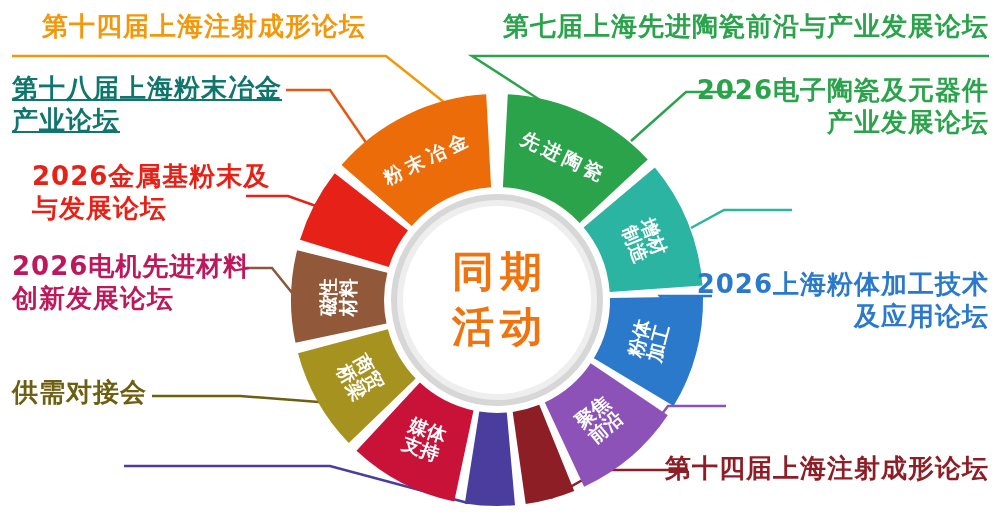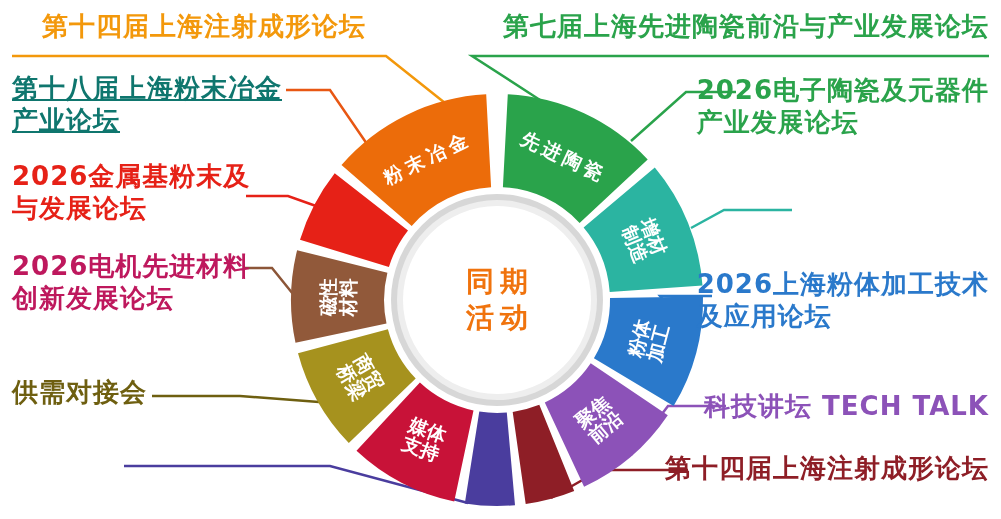--- a/index.html
+++ b/index.html
@@ -6,26 +6,26 @@
   .stage{
     position:relative;width:1001px;height:519px;overflow:hidden;background:#ffffff;
     font-family:"DejaVu Sans",sans-serif;
   }
   .stage svg{position:absolute;left:0;top:0;}
   .callout{
     position:absolute;font-weight:700;font-size:26px;line-height:32px;
     letter-spacing:1px;white-space:nowrap;
   }
   .left-c{left:12px;text-align:left;}
-  .right-c{right:12px;}
+  .right-c{right:12px;text-align:right;}
   .l1{top:10px}.l2{top:72px}.l3{top:160px}.l4{top:250px}.l5{top:376px}.l6{top:448px}
   .r1{top:10px}.r2{top:74px}.r3{top:160px}.r4{top:268px}.r5{top:390px}.r6{top:452px}
   .center-label{
     position:absolute;left:497px;top:300px;transform:translate(-50%,-50%);
-    font-size:28px;font-weight:700;text-align:center;line-height:1.3;letter-spacing:6px;
+    font-size:42px;font-weight:700;text-align:center;line-height:1.3;letter-spacing:6px;
     padding-left:6px;
   }
   .seg-label{
     fill:#ffffff;font-weight:700;font-size:19px;text-anchor:middle;
     font-family:"DejaVu Sans",sans-serif;
   }
   polyline{fill:none;stroke-width:2.5;}
 </style>
 </head>
 <body>
@@ -74,21 +74,21 @@
   </svg>
 
   <div class="callout left-c l1" style="color: rgb(243, 152, 11); margin-left: 30px;">
     <div>第十四届上海注射成形论坛</div>
     <div></div>
   </div>
   <div class="callout left-c l2" style="color: #0f766e; text-decoration: underline;">
     <div>第十八届上海粉末冶金</div>
     <div>产业论坛</div>
   </div>
-  <div class="callout left-c l3" style="color: rgb(230, 33, 23);">
+  <div class="callout left-c l3" style="color: rgb(230, 33, 23); margin-left: 20px;">
     <div>2026金属基粉末及</div>
     <div>与发展论坛</div>
   </div>
   <div class="callout left-c l4" style="color: #be185d;">
     <div>2026电机先进材料</div>
     <div>创新发展论坛</div>
   </div>
   <div class="callout left-c l5" style="color: rgb(110, 95, 16);">
     <div>供需对接会</div>
     <div></div>
@@ -99,24 +99,20 @@
     <div></div>
   </div>
   <div class="callout right-c r2" style="color: rgb(42, 163, 75);">
     <div>2026电子陶瓷及元器件</div>
     <div>产业发展论坛</div>
   </div>
   <div class="callout right-c r4" style="color: rgb(42, 121, 203);">
     <div>2026上海粉体加工技术</div>
     <div>及应用论坛</div>
   </div>
-  <div class="callout right-c r5" style="color: rgb(140, 82, 184);">
-    <div>科技讲坛 TECH TALK</div>
-    <div></div>
-  </div>
   <div class="callout right-c r6" style="color: rgb(142, 30, 38);">
     <div>第十四届上海注射成形论坛</div>
     <div></div>
   </div>
 
   <div class="center-label" style="color: rgb(240, 115, 13);">
     <div>同期</div>
     <div>活动</div>
   </div>
 </div>

